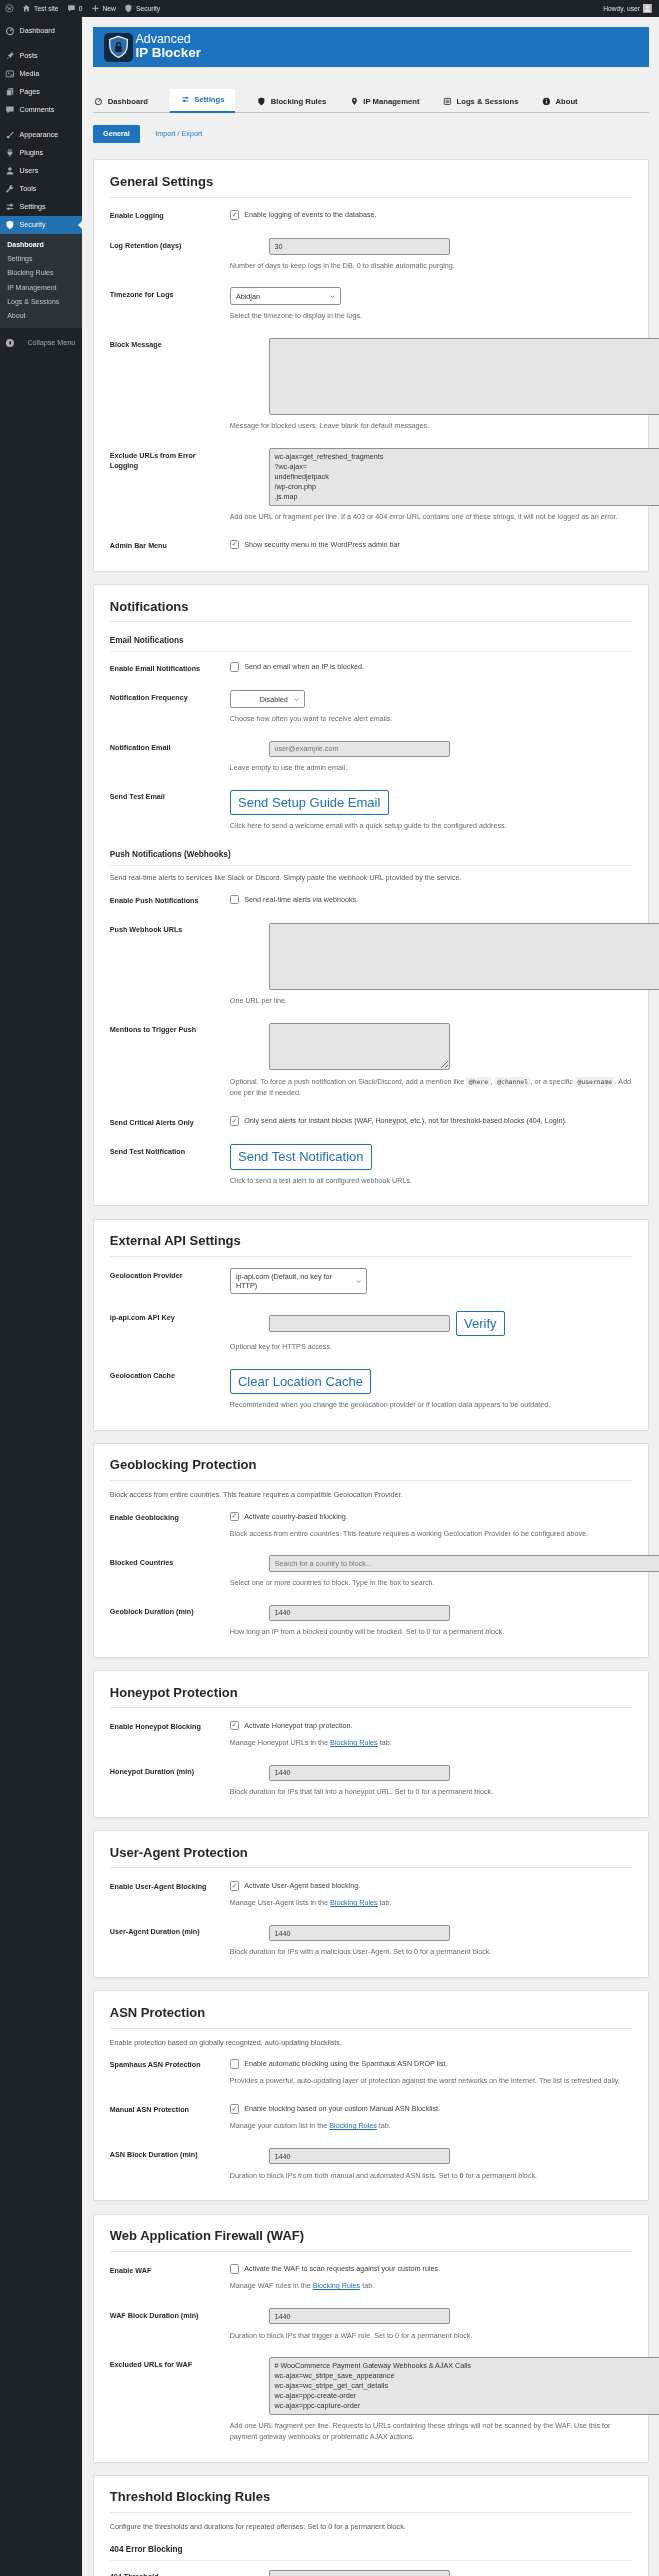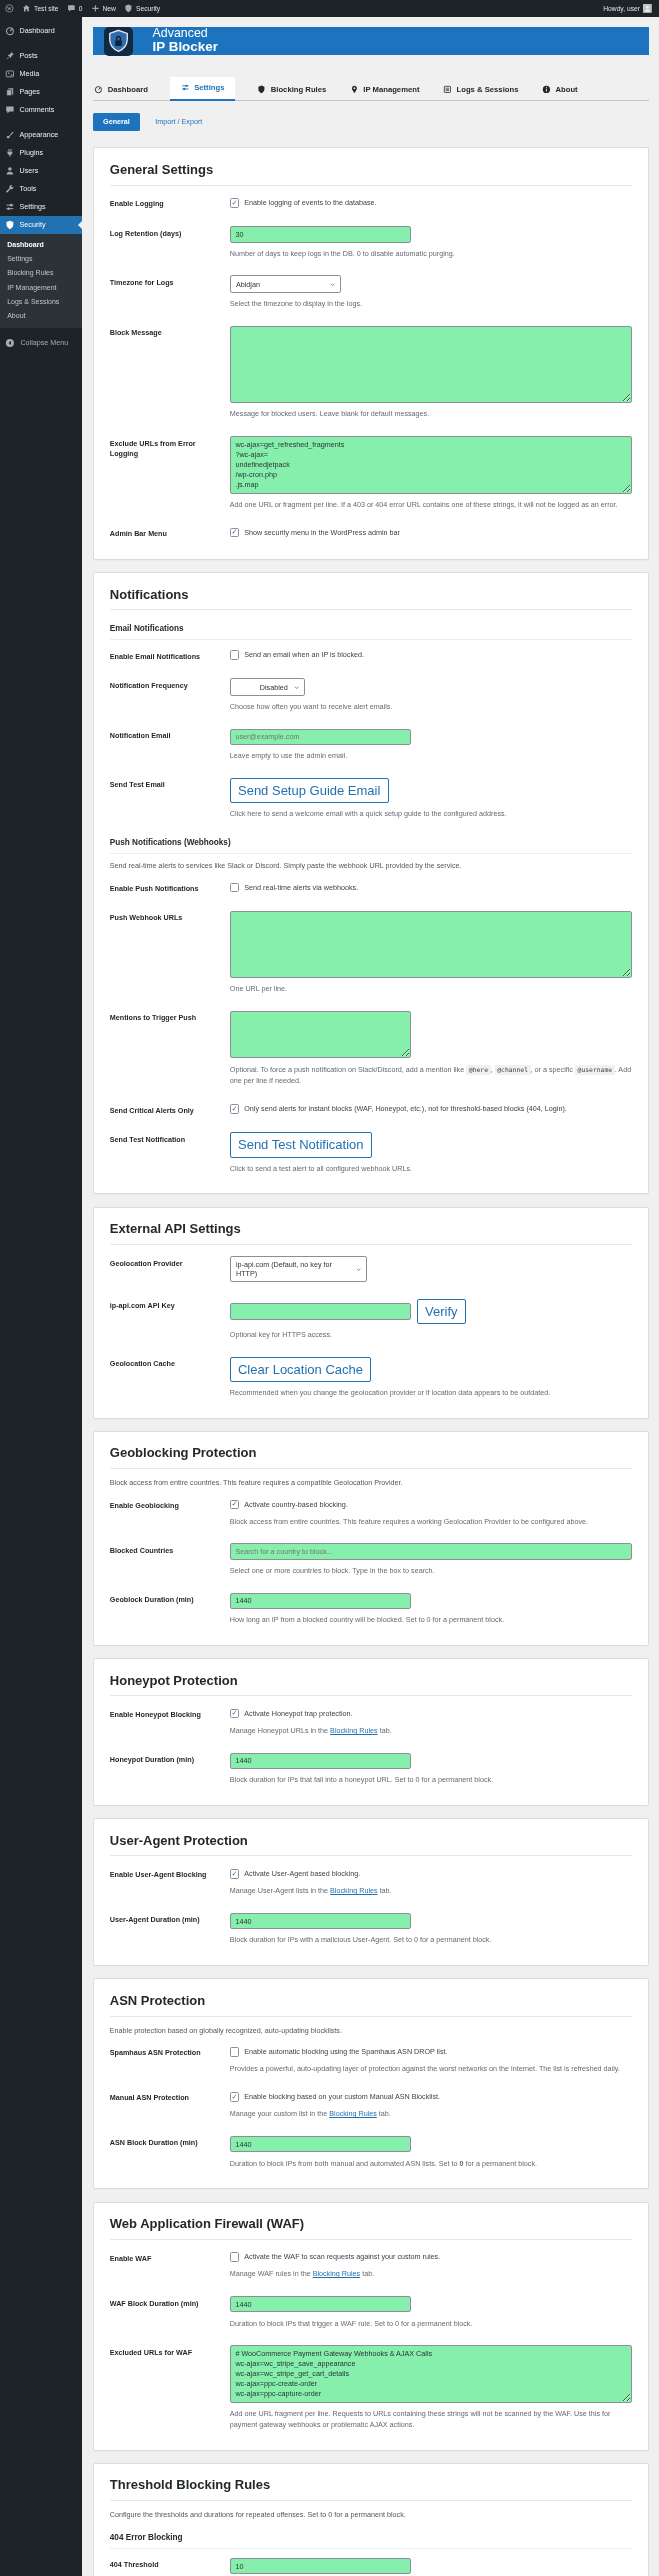--- a/index.html
+++ b/index.html
@@ -40,27 +40,27 @@
   .menu-item .icon { width:9.8px; height:9.8px; color:#a7aaad; }
   .menu-item.active { background:#2271b1; color:#fff; font-weight:400; }
   .menu-item.active .icon { color:#fff; }
   .menu-item.active::after {
     content:""; position:absolute; right:0; top:50%; margin-top:-4.1px;
     border:4.1px solid transparent; border-right-color:#f0f0f1;
   }
   .submenu { list-style:none; background:#2c3338; padding:3.6px 0 5.2px; }
   .submenu li { padding:3.6px 7.2px; color:#bfc5cb; font-size:7px; cursor:pointer; }
   .submenu li.current { color:#fff; font-weight:700; }
-  .collapse-btn { display:flex; align-items:center; gap:6px; padding:6.2px 4.6px; color:#a7aaad; cursor:pointer; margin-top:4.1px; }
+  .collapse-btn { display:flex; align-items:center; gap:13px; padding:6.2px 4.6px; color:#a7aaad; cursor:pointer; margin-top:4.1px; }
   .collapse-btn .icon { width:9.8px; height:9.8px; }
   
   .content { margin-left:82px; padding:27px 10.3px 0 11.3px; }
   .plugin-header {
     background: var(--accent, #1e73be);
-    height:28px; display:flex; align-items:center; gap:20px; padding:0 10.3px; color:#fff;
+    height:40px; display:flex; align-items:center; gap:3px; padding:0 10.3px; color:#fff;
   }
   .plugin-logo { width:29px; height:29px; flex:none; }
   .plugin-title-1 { font-size:12.4px; font-weight:400; line-height:1.08; }
   .plugin-title-2 { font-size:13.4px; font-weight:800; line-height:1.08; }
   
   .tabs { margin-top:21.6px; display:flex; align-items:flex-end; border-bottom:0.5px solid #c3c4c7; }
   .tab {
     display:inline-flex; align-items:center; gap:4.6px;
     padding:6.7px 1px; margin-right:21.6px; font-size:7.7px; font-weight:700;
     color:#23282d; cursor:pointer; white-space:nowrap;
@@ -93,22 +93,22 @@
   .row { display:flex; padding:8.2px 0; }
   .row-label { width:120px; flex:none; font-weight:700; color:#1d2327; padding-top:2.6px; padding-right:9.3px; line-height:1.45; }
   .row-field { flex:1; min-width:0; }
   .help { color:#646970; margin-top:5.2px; line-height:1.55; font-size:7.2px; }
   .help a, .link { color:#2271b1; text-decoration:underline; cursor:pointer; }
   .help code {
     font-family:"DejaVu Sans Mono","Liberation Mono",monospace;
     background:#f0f0f1; padding:1px 2.6px; font-size:6.4px; border-radius:1px; color:#3c434a;
   }
   .txt, .ta {
-    border:0.5px solid #8c8f94; border-radius:2.1px; background:#86efac; color:#2c3338;
-    font-family:inherit; font-size:7.2px; padding:2.6px 4.6px;
+    border:0.5px solid #8c8f94; border-radius:2.1px; background:#e5e5e5; color:#2c3338;
+    font-family:inherit; font-size:7.2px; padding:2.6px 4.6px;margin-left:39px;
   }
   .txt { height:16.5px; }
   .txt.regular { width:181px; }
   .txt.wide { width:100%; }
   .ta { width:100%; line-height:1.4; resize:vertical; display:block; }
   .ta.narrow { width:181px; }
   .selectbox {
     display:inline-flex; align-items:center; justify-content:space-between; gap:5.2px;
     border:0.5px solid #8c8f94; border-radius:2.1px; background:#fff; color:#2c3338;
     padding:3.1px 4.1px 3.1px 5.2px; cursor:pointer; min-height:17.5px;

